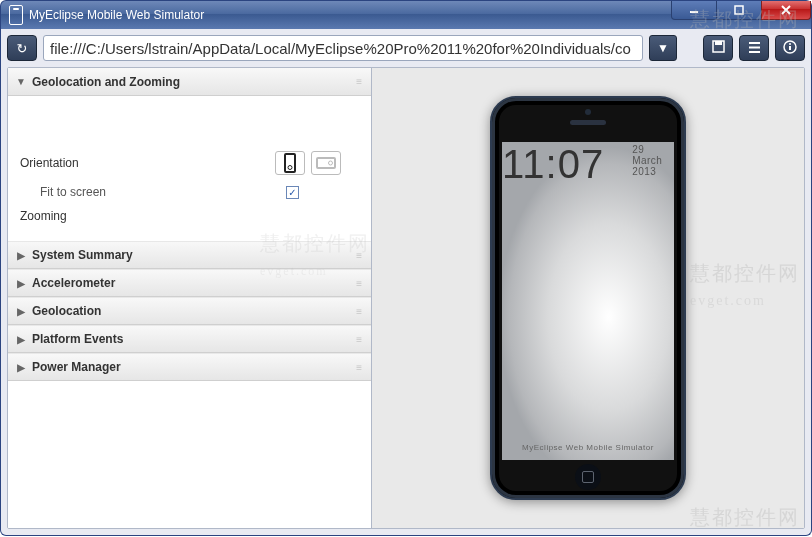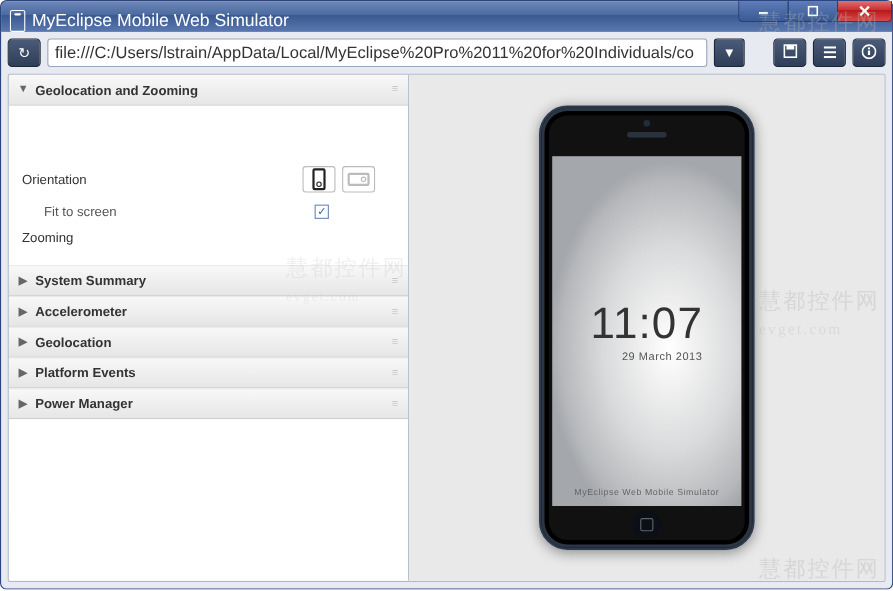--- a/index.html
+++ b/index.html
@@ -28,24 +28,24 @@
   .wm-url { opacity:.85 }
 
   
   .titlebar {
     height: 29px;
     background: linear-gradient(#6e88b8, #4b6aa0 45%, #3a5990 46%, #5a79b0);
     border: 1px solid #2b4480;
     border-bottom: none;
     border-radius: 6px 6px 0 0;
     display: flex;
-    align-items: flex-end;
+    align-items: center;
     padding-left: 8px;
     color: #fff;
-    font-size: 16px;
+    font-size: 12px;
     position: relative;
   }
   .titlebar .app-icon {
     width: 14px; height: 20px; border: 1.5px solid #fff; border-radius: 2px;
     margin-right: 6px; display: flex; align-items: flex-start; justify-content: center;
   }
   .titlebar .app-icon::after { content:""; width:6px; height:2px; background:#fff; margin-top:2px; border-radius:1px; }
   .win-controls { position:absolute; right:0; top:0; height:20px; display:flex; }
   .win-btn {
     width:46px; height:19px; background:linear-gradient(#5e7db8,#3a5a95);
@@ -137,21 +137,21 @@
   .camera { position:absolute; top:11px; left:50%; transform:translateX(-50%); width:6px; height:6px; background:#222c3a; border-radius:50%; }
   .home-btn {
     position:absolute; bottom:8px; left:50%; transform:translateX(-50%);
     width:26px; height:26px; background:#0b0f16; border-radius:50%;
     display:flex; align-items:center; justify-content:center;
   }
   .home-btn::after { content:""; width:10px; height:10px; border:1.5px solid #5d6470; border-radius:2px; }
   .screen {
     width:100%; height:100%;
     background: radial-gradient(110px 170px at 62% 55%, #fff, #d9dadb 55%, #b5b7ba 90%, #a4a7ab);
-    display:flex; flex-direction:column; align-items:center; justify-content:center;
+    display:flex; flex-direction:row; align-items:flex-start; justify-content:center;
     color:#444; position:relative;
   }
   .clock { font-size:40px; font-weight:300; color:#333; letter-spacing:1px; font-family:"Segoe UI Light","Segoe UI",sans-serif; }
   .date { font-size:10px; color:#555; margin-top:2px; letter-spacing:0.5px;margin-left:28px; }
   .sim-label { position:absolute; bottom:8px; font-size:8px; color:#666; letter-spacing:0.5px; }
 
   
   .left-pane::-webkit-scrollbar { width:16px; }
 </style>
 </head>

